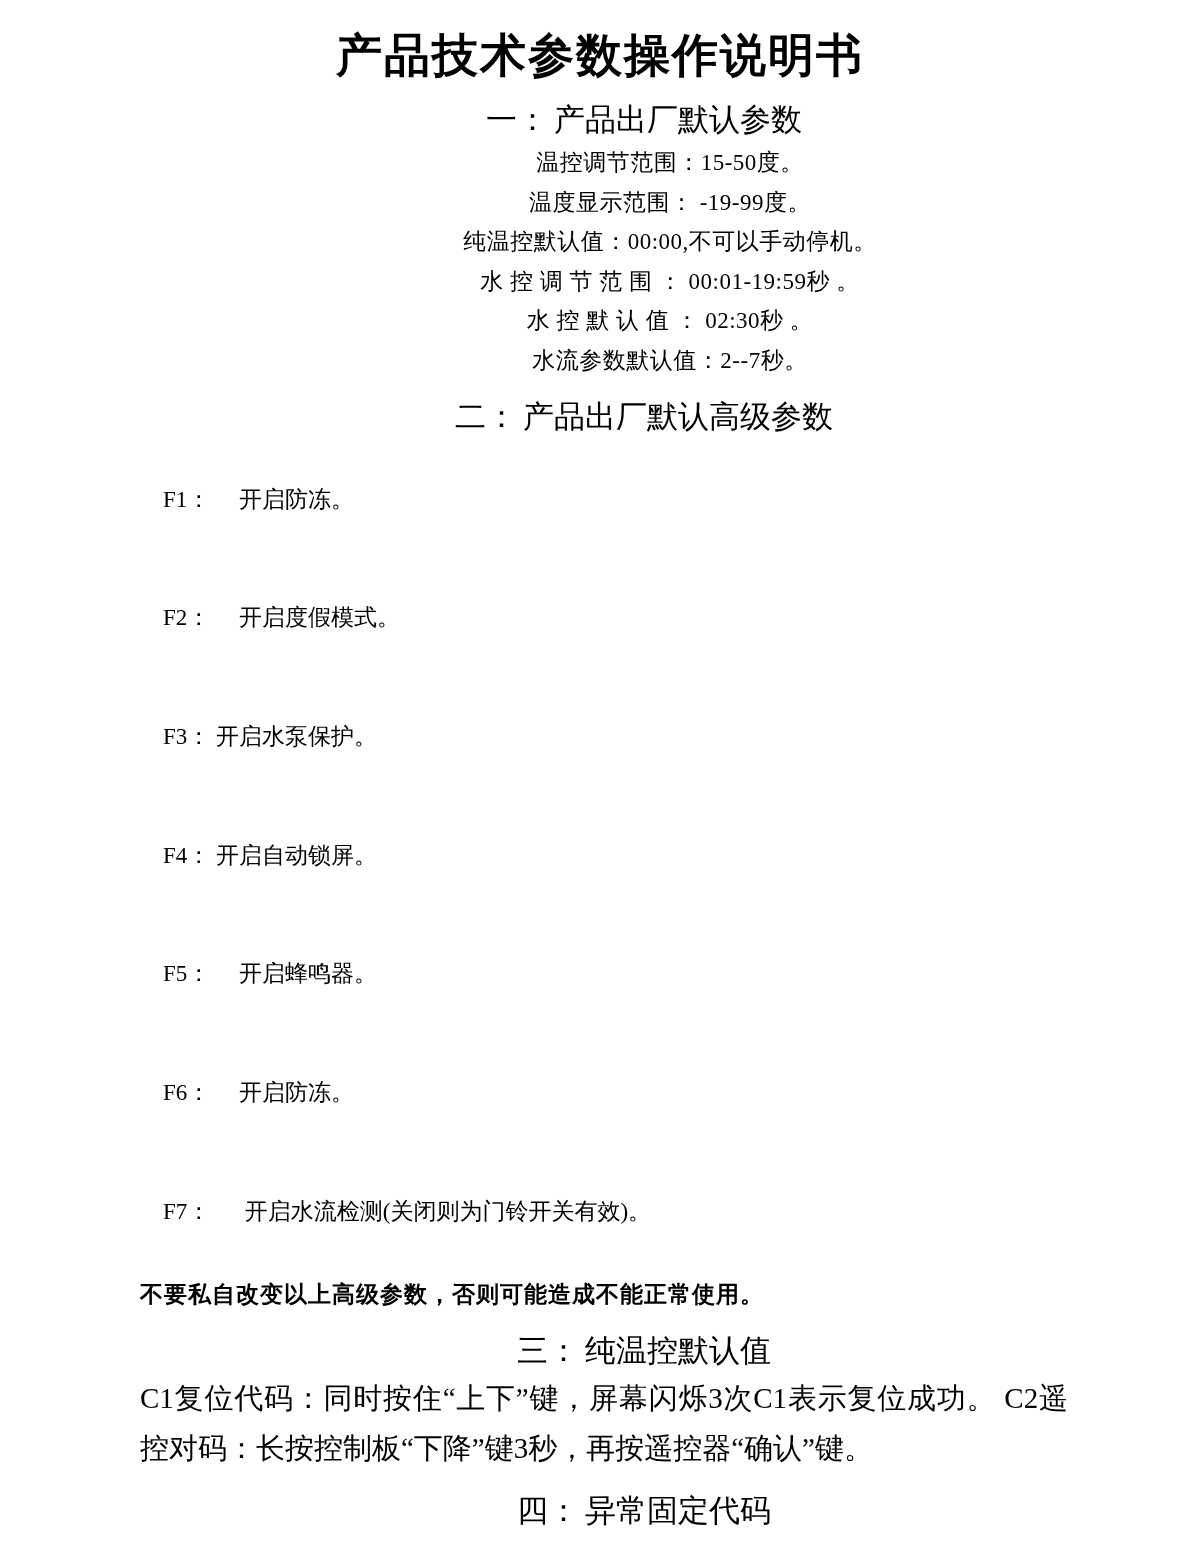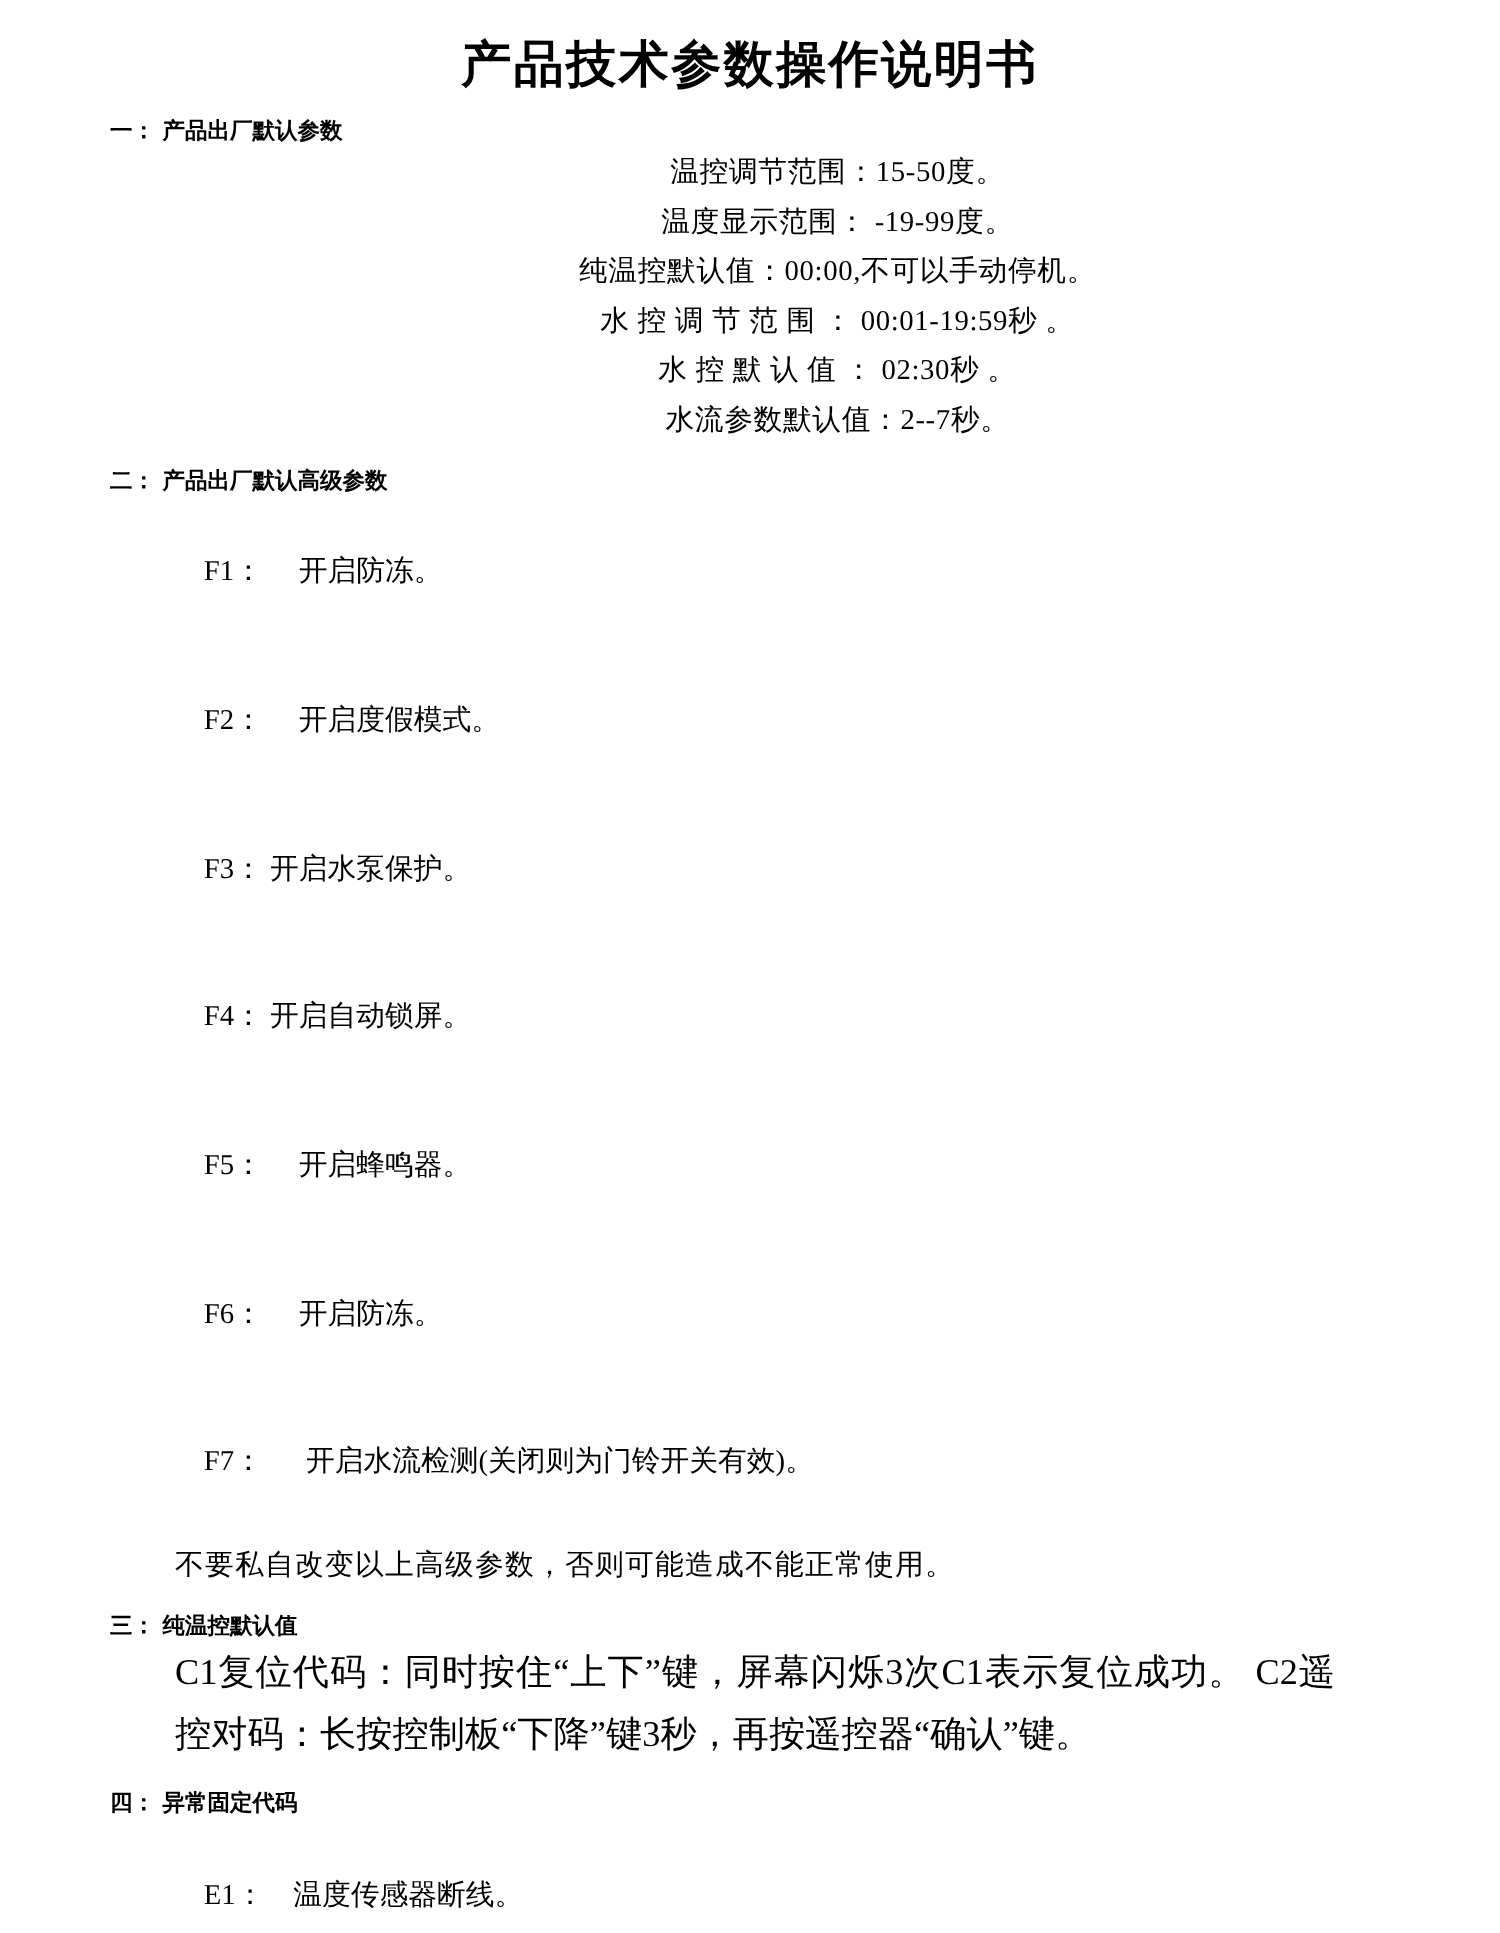--- a/index.html
+++ b/index.html
@@ -12,34 +12,35 @@
     -webkit-font-smoothing:antialiased;
     overflow:hidden;
   }
   .page{position:relative;width:1200px;height:1546px;box-sizing:border-box;padding:0;}
 
   
   .doc-title{
     text-align:center;
     font-family:"Liberation Sans","DejaVu Sans",sans-serif;
     font-weight:bold;
-    font-size:40px;
+    font-size:46px;
     letter-spacing:2px;
     margin:28px 0 0 0;
     line-height:1.2;
   }
 
   
   .section-head{
     font-family:"Liberation Sans","DejaVu Sans",sans-serif;
-    font-weight:bold;
-    font-size:18px;
+    font-weight:normal;
+    font-size:31px;
     margin:16px 0 2px 88px;
     letter-spacing:0px;
     line-height:1.35;
+    text-align:center;
   }
   .section-head .num{margin-right:6px;}
 
   
   .body-line{
     font-size:23px;
     line-height:1.72;
     margin:0 0 0 140px;
     letter-spacing:0.5px;
     white-space:pre;
@@ -50,20 +51,21 @@
     line-height:1.72;
     margin:0 0 0 140px;
     white-space:pre;
   }
   .note-line{
     font-size:23px;
     line-height:1.72;
     margin:4px 0 0 140px;
     letter-spacing:1px;
     white-space:pre;
+    font-weight:bold;
   }
   .para-block{
     font-size:29px;
     line-height:1.72;
     margin:0 132px 0 140px;
     text-align:justify;
   }
 </style>
 </head>
 <body>

